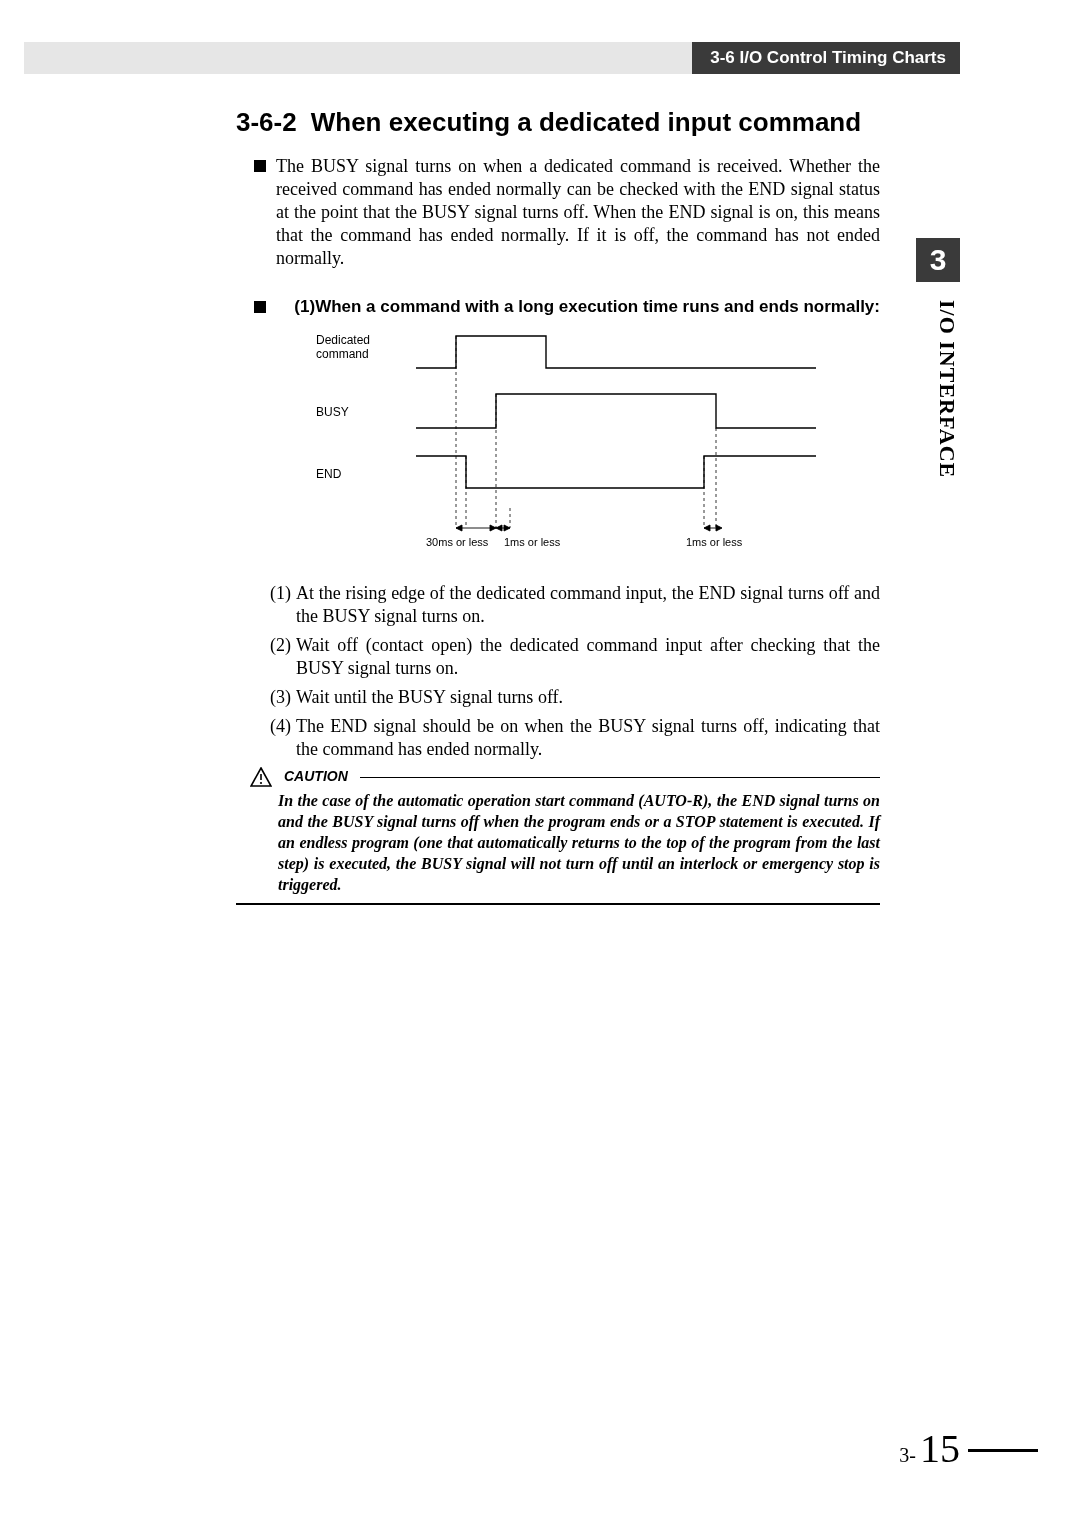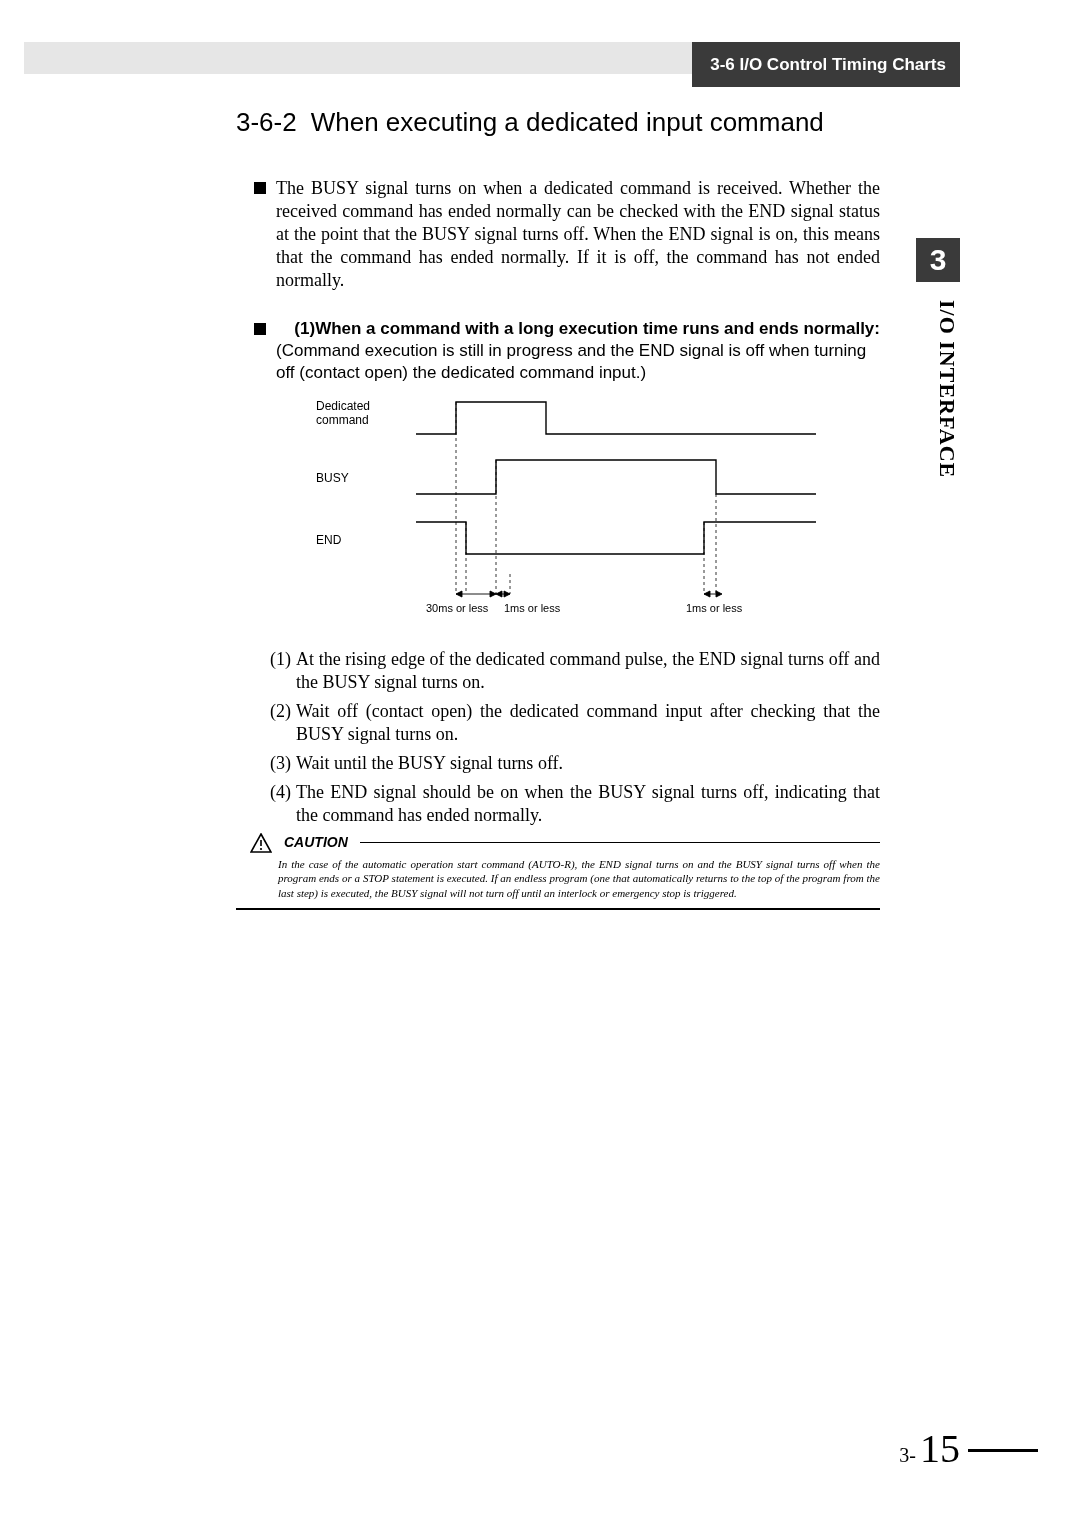--- a/index.html
+++ b/index.html
@@ -13,21 +13,21 @@
   }
   .top-bar {
     position: absolute;
     top: 42px; left: 24px;
     width: 936px; height: 32px;
     background: #e6e6e6;
   }
   .header-dark {
     position: absolute;
     top: 42px; right: 120px;
-    height: 45px;
+    height: 32px;
     background: #3a3a3a;
     color: #fff;
     font-family: Arial, Helvetica, sans-serif;
     font-weight: bold;
     font-size: 17px;
     display: flex;
     align-items: center;
     padding: 0 14px 0 18px;
   }
   .chapter-tab {
@@ -59,22 +59,22 @@
     position: absolute;
     left: 236px;
     top: 106px;
     width: 644px;
     font-size: 18px;
     line-height: 1.28;
   }
   h1 {
     font-family: Arial, Helvetica, sans-serif;
     font-size: 26px;
-    font-weight: normal;
-    margin-bottom: 38px;
+    font-weight: bold;
+    margin-bottom: 16px;
   }
   .numspan { margin-right: 14px; }
   .bullet-block {
     padding-left: 40px;
     position: relative;
     text-align: justify;
     margin-bottom: 26px;
   }
   .bullet-block .sq {
     position: absolute;
@@ -118,22 +118,22 @@
     font-weight: bold;
     font-size: 14px;
   }
   .caution-line {
     flex: 1;
     border-top: 1px solid #000;
   }
   .caution-body {
     font-family: "Times New Roman", serif;
     font-style: italic;
-    font-weight: normal;
-    font-size: 11px;
+    font-weight: bold;
+    font-size: 16px;
     padding-left: 42px;
     text-align: justify;
     line-height: 1.3;
     margin-top: 4px;
   }
   .end-rule {
     border: none;
     border-top: 2.5px solid #000;
     margin-top: 8px;
     margin-left: 0;
@@ -178,21 +178,20 @@
     <span>The BUSY signal turns on when a dedicated command is received. Whether the received command has ended normally can be checked with the END signal status at the point that the BUSY signal turns off. When the END signal is on, this means that the command has ended normally. If it is off, the command has not ended normally.</span>
   </div>
 
   <div class="bullet-block">
     <span class="sq"></span>
   </div>
 
   <div class="sub-heading">
     <span>(1)</span><span>When a command with a long execution time runs and ends normally:</span>
   </div>
-  <div class="sub-body">(Command execution is still in progress and the END signal is off when turning off (contact open) the dedicated command input.)</div>
 
   <div class="diagram">
     <svg width="520" height="230" viewBox="0 0 520 230">
 
       <text x="0" y="16" font-size="12"><tspan x="0" dy="0">Dedicated</tspan><tspan x="0" dy="14">command</tspan></text>
       <text x="0" y="88" font-size="12">BUSY</text>
       <text x="0" y="150" font-size="12">END</text>
 
       <path d="M 100 40 L 140 40 L 140 8 L 230 8 L 230 40 L 500 40" stroke="#000" fill="none" stroke-width="1.4"></path>
 
@@ -223,21 +222,21 @@
         <polygon points="400,200 394,197 394,203" fill="#000" transform="translate(6,0)"></polygon>
       </g>
 
       <text x="110" y="218" font-size="11">30ms or less</text>
       <text x="188" y="218" font-size="11">1ms or less</text>
       <text x="370" y="218" font-size="11">1ms or less</text>
     </svg>
   </div>
 
   <div class="steps">
-    <div class="step"><span class="sn">(1)</span><span>At the rising edge of the dedicated command pulse, the END signal turns off and the BUSY signal turns on.</span></div>
+    <div class="step"><span class="sn">(1)</span><span>At the rising edge of the dedicated command input, the END signal turns off and the BUSY signal turns on.</span></div>
     <div class="step"><span class="sn">(2)</span><span>Wait off (contact open) the dedicated command input after checking that the BUSY signal turns on.</span></div>
     <div class="step"><span class="sn">(3)</span><span>Wait until the BUSY signal turns off.</span></div>
     <div class="step"><span class="sn">(4)</span><span>The END signal should be on when the BUSY signal turns off, indicating that the command has ended normally.</span></div>
   </div>
 
   <div class="caution-row">
     <svg width="22" height="20" viewBox="0 0 22 20">
       <path d="M11 1 L21 19 L1 19 Z" fill="none" stroke="#000" stroke-width="1.6"></path>
       <line x1="11" y1="7" x2="11" y2="13" stroke="#000" stroke-width="1.6"></line>
       <circle cx="11" cy="16" r="1.1" fill="#000"></circle>

